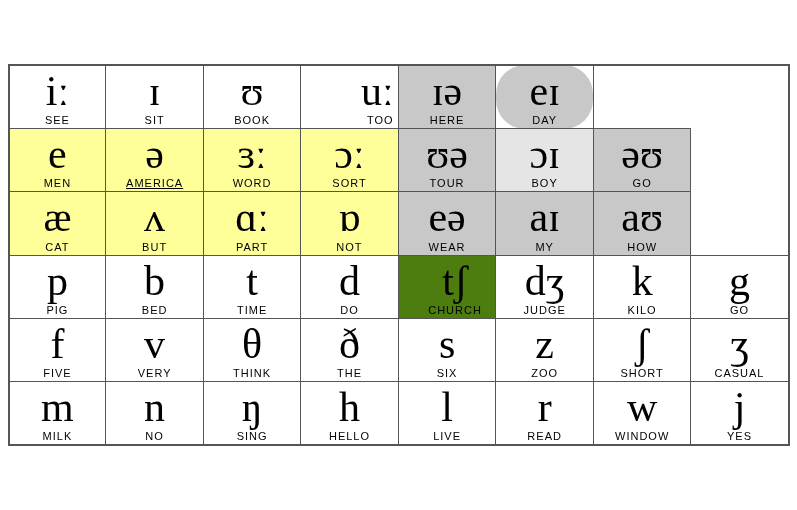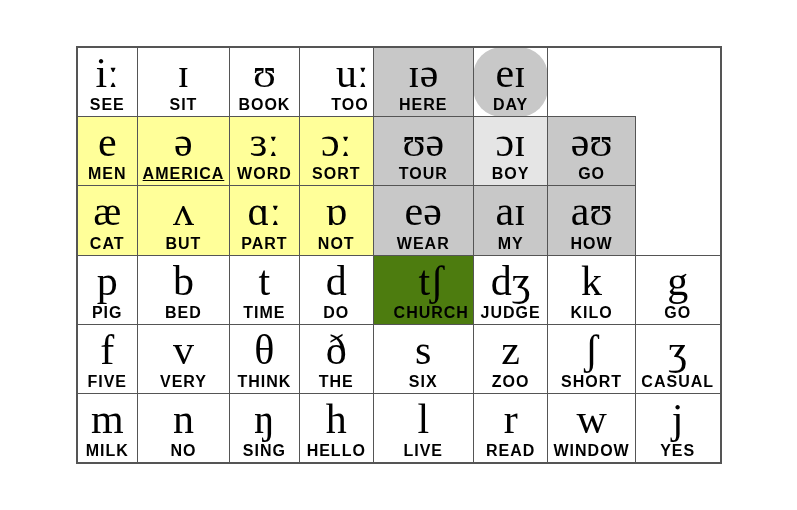--- a/index.html
+++ b/index.html
@@ -8,42 +8,41 @@
       display: flex;
       justify-content: center;
       align-items: center;
       width: 797px;
       height: 510px;
       font-family: 'Times New Roman', Times, serif;
     }
     .ipa-table {
       border-collapse: collapse;
       border: 2px solid #555;
-      width: 646px;
+      width: 782px;
     }
     .ipa-table td {
       border: 1px solid #555;
       text-align: center;
       padding: 2px 4px;
       width: 98px;
     }
     .ipa-symbol {
       display: block;
       font-size: 42px;
       line-height: 1.1;
       font-weight: normal;
     }
     .ipa-word {
       display: block;
-      font-size: 16px;
+      font-size: 11px;
       font-family: Arial, sans-serif;
       text-transform: uppercase;
       letter-spacing: 1px;
       text-decoration: none;
-      font-weight: bold;
     }
     .ipa-word.underline {
       text-decoration: underline;
     }
   </style>
 </head>
 <body>
 
 <table class="ipa-table">
   <tbody id="table-body">

